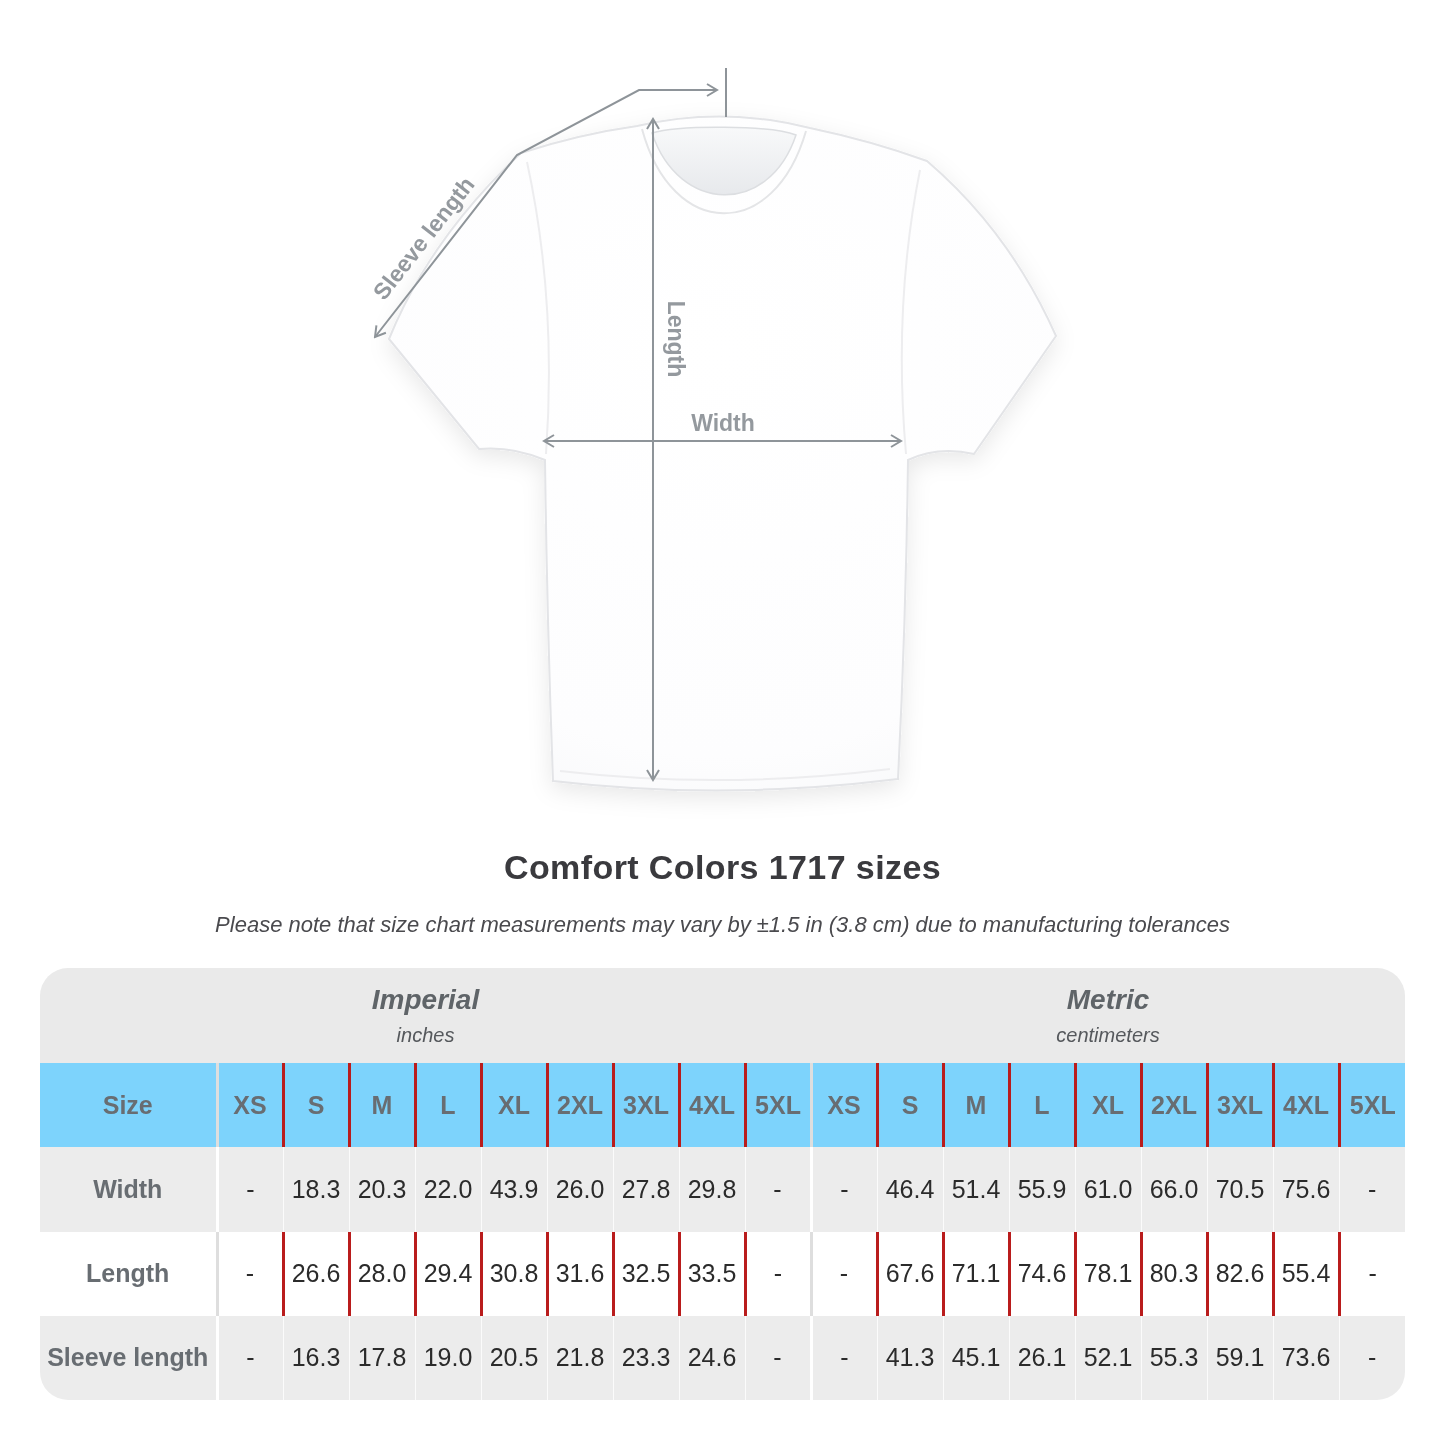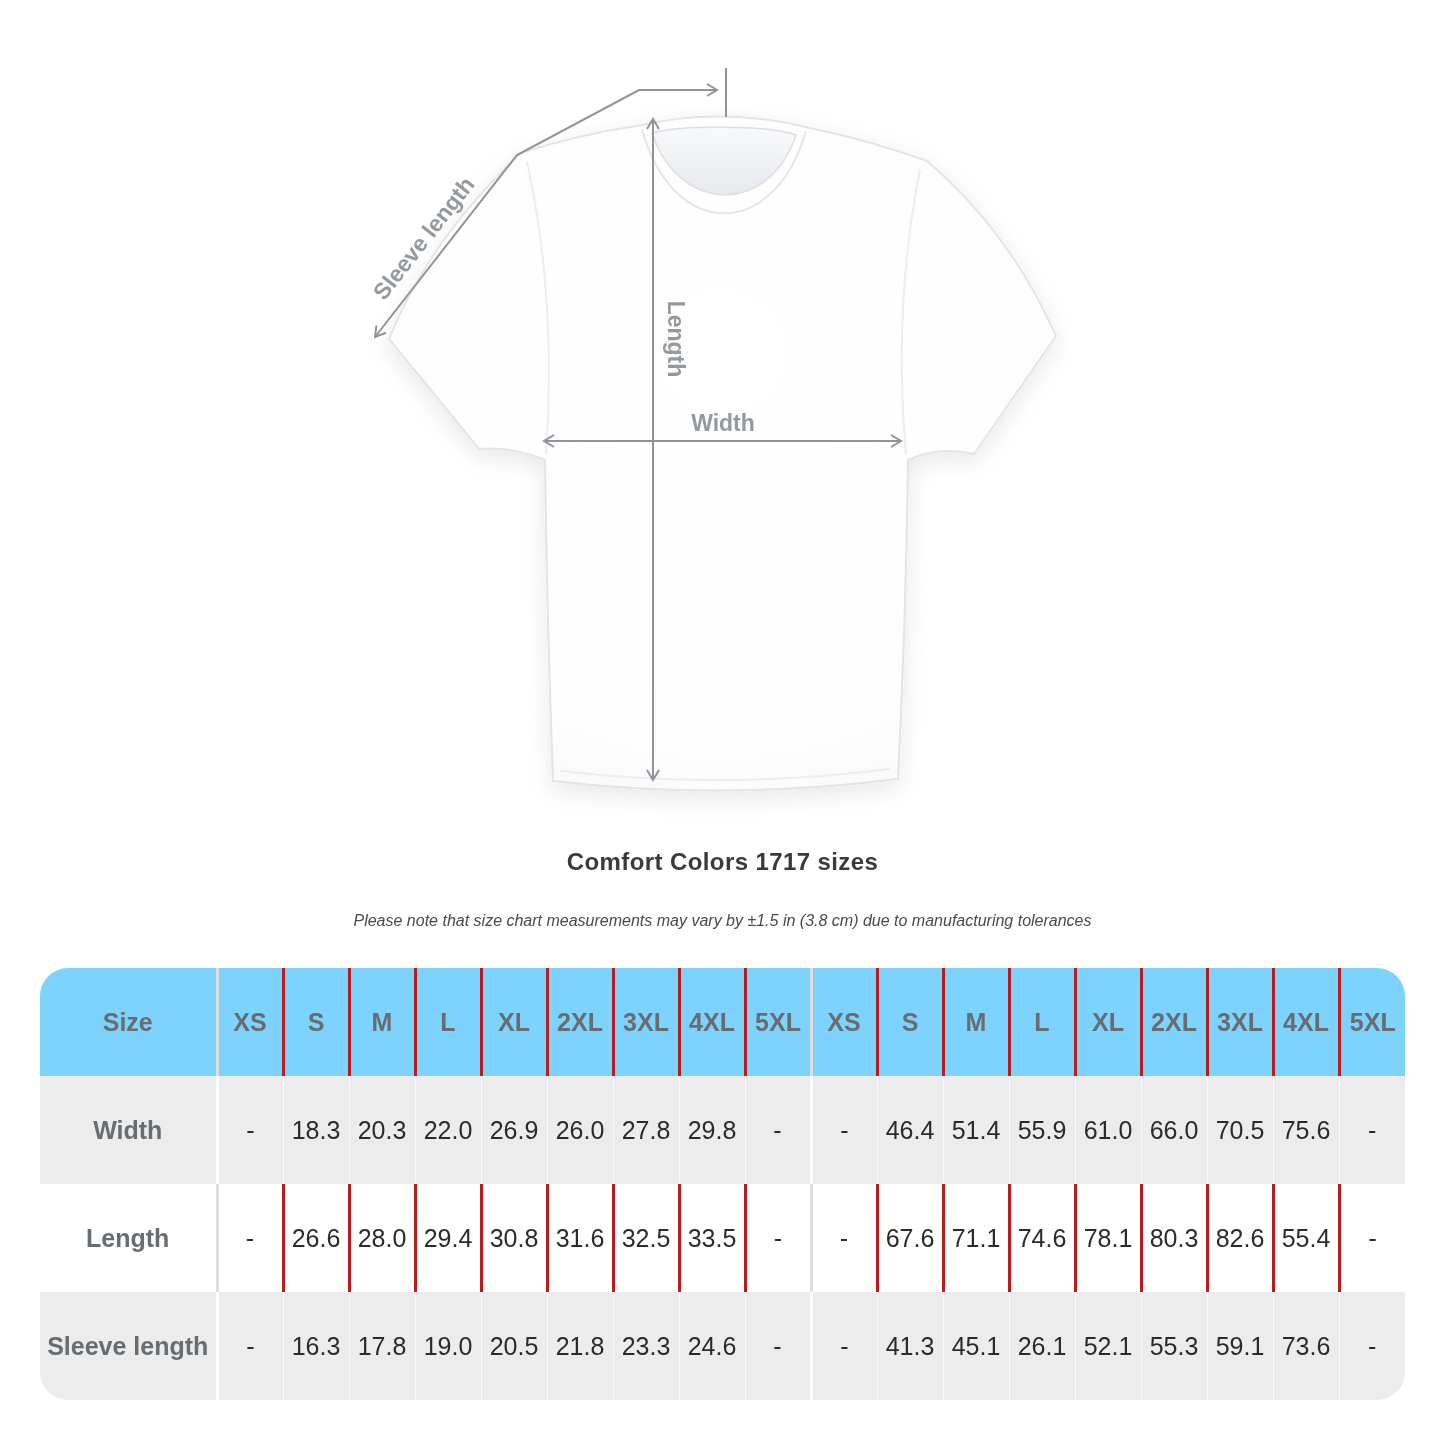--- a/index.html
+++ b/index.html
@@ -7,23 +7,23 @@
          font-family:"Liberation Sans",sans-serif;overflow:hidden;}
 
   
   .diagram{position:absolute;top:0;left:0;width:1445px;height:845px;}
   .diagram svg{display:block;}
   .diagram text{font-family:"Liberation Sans",sans-serif;font-weight:bold;
                 font-size:23px;fill:#94999e;}
 
   
   .title{position:absolute;top:848px;left:0;width:100%;margin:0;text-align:center;
-         font-size:24px;font-weight:bold;color:#3a3a3e;letter-spacing:.4px;}
+         font-size:34px;font-weight:bold;color:#3a3a3e;letter-spacing:.4px;}
   .subtitle{position:absolute;top:912px;left:0;width:100%;margin:0;text-align:center;
-            font-style:italic;font-size:16px;color:#4a4a4e;}
+            font-style:italic;font-size:22px;color:#4a4a4e;}
 
   
   .table-wrap{position:absolute;top:968px;left:40px;width:1365px;height:432px;
               border-radius:28px;overflow:hidden;background:#fff;}
   table.size-table{width:100%;height:100%;border-collapse:collapse;table-layout:fixed;}
   col.c-label{width:177px;}
   .size-table th,.size-table td{padding:0;margin:0;text-align:center;vertical-align:middle;
               font-size:25px;line-height:1;}
   
   .r-band th{background:#eaeaea;height:95px;border:none;}
@@ -128,20 +128,30 @@
           <col>
           <col>
           <col>
           <col>
           <col>
           <col>
           <col>
       </colgroup>
 
       <tbody>
+          <tr class="r-band">
+        <th colspan="10">
+          <div class="band-name">Imperial</div>
+          <div class="band-unit">inches</div>
+        </th>
+        <th colspan="9">
+          <div class="band-name">Metric</div>
+          <div class="band-unit">centimeters</div>
+        </th>
+      </tr>
 
       <tr class="r-head">
         <th class="lbl sep-strong">Size</th>
         <th>XS</th>
         <th>S</th>
         <th>M</th>
         <th>L</th>
         <th>XL</th>
         <th>2XL</th>
         <th>3XL</th>
@@ -157,21 +167,21 @@
         <th>4XL</th>
         <th>5XL</th>
       </tr>
 
       <tr class="r-data r-gray">
         <th class="lbl sep-strong">Width</th>
         <td>-</td>
         <td>18.3</td>
         <td>20.3</td>
         <td>22.0</td>
-        <td>26.9</td>
+        <td>43.9</td>
         <td>26.0</td>
         <td>27.8</td>
         <td>29.8</td>
         <td class="sep-strong">-</td>
         <td>-</td>
         <td>46.4</td>
         <td>51.4</td>
         <td>55.9</td>
         <td>61.0</td>
         <td>66.0</td>

